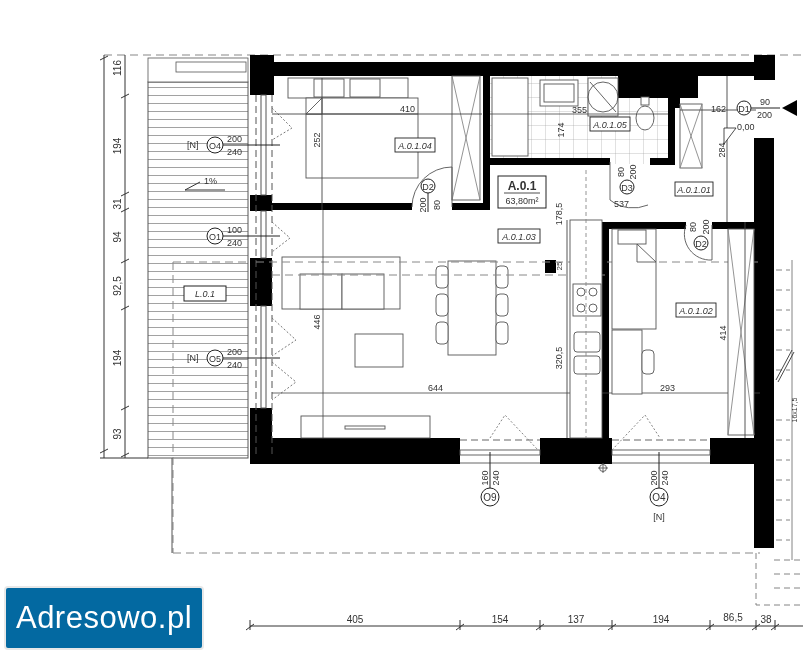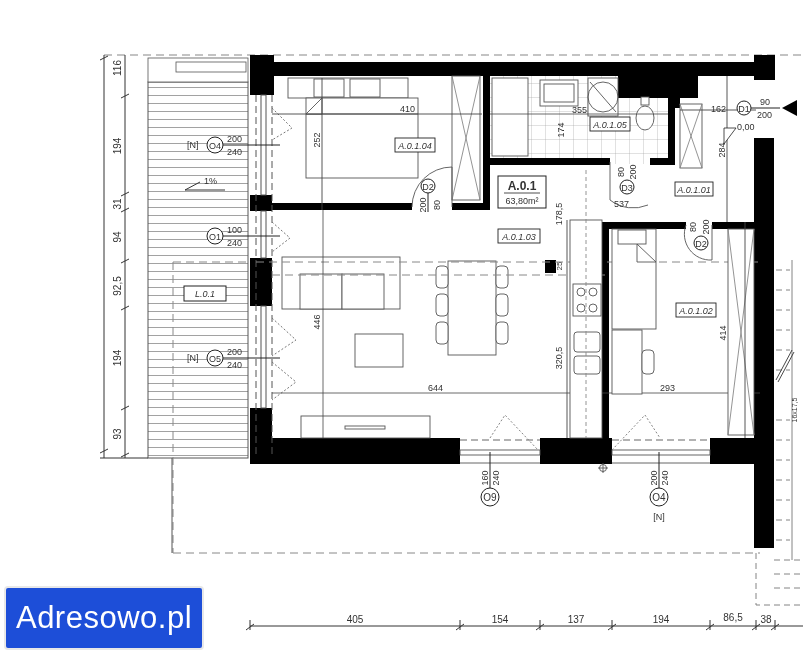--- a/index.html
+++ b/index.html
@@ -1,21 +1,21 @@
 <!DOCTYPE html>
 <html><head>
 <meta charset="utf-8">
 <style>
   html, body { margin:0; padding:0; background:#ffffff; }
   body { width:803px; height:653px; position:relative; overflow:hidden; font-family:"Liberation Sans", sans-serif; }
   #plan { position:absolute; left:0; top:0; width:803px; height:653px; }
   .t { font-family:"Liberation Sans", sans-serif; fill:#333; }
   .watermark {
     position:absolute; left:4px; top:586px; width:200px; height:64px;
-    background:#1d4ed8; border:2px solid #e8e8e8; border-radius:4px; box-sizing:border-box;
+    background:#0369a1; border:2px solid #e8e8e8; border-radius:4px; box-sizing:border-box;
     color:#ffffff; font-family:"Liberation Sans", sans-serif; font-size:31px;
     display:flex; align-items:center; justify-content:center; letter-spacing:0.5px;
   }
 </style>
 </head>
 <body>
 
 <svg id="plan" viewBox="0 0 803 653" xmlns="http://www.w3.org/2000/svg">
   <defs>
     <pattern id="deck" width="10" height="8" patternUnits="userSpaceOnUse">

